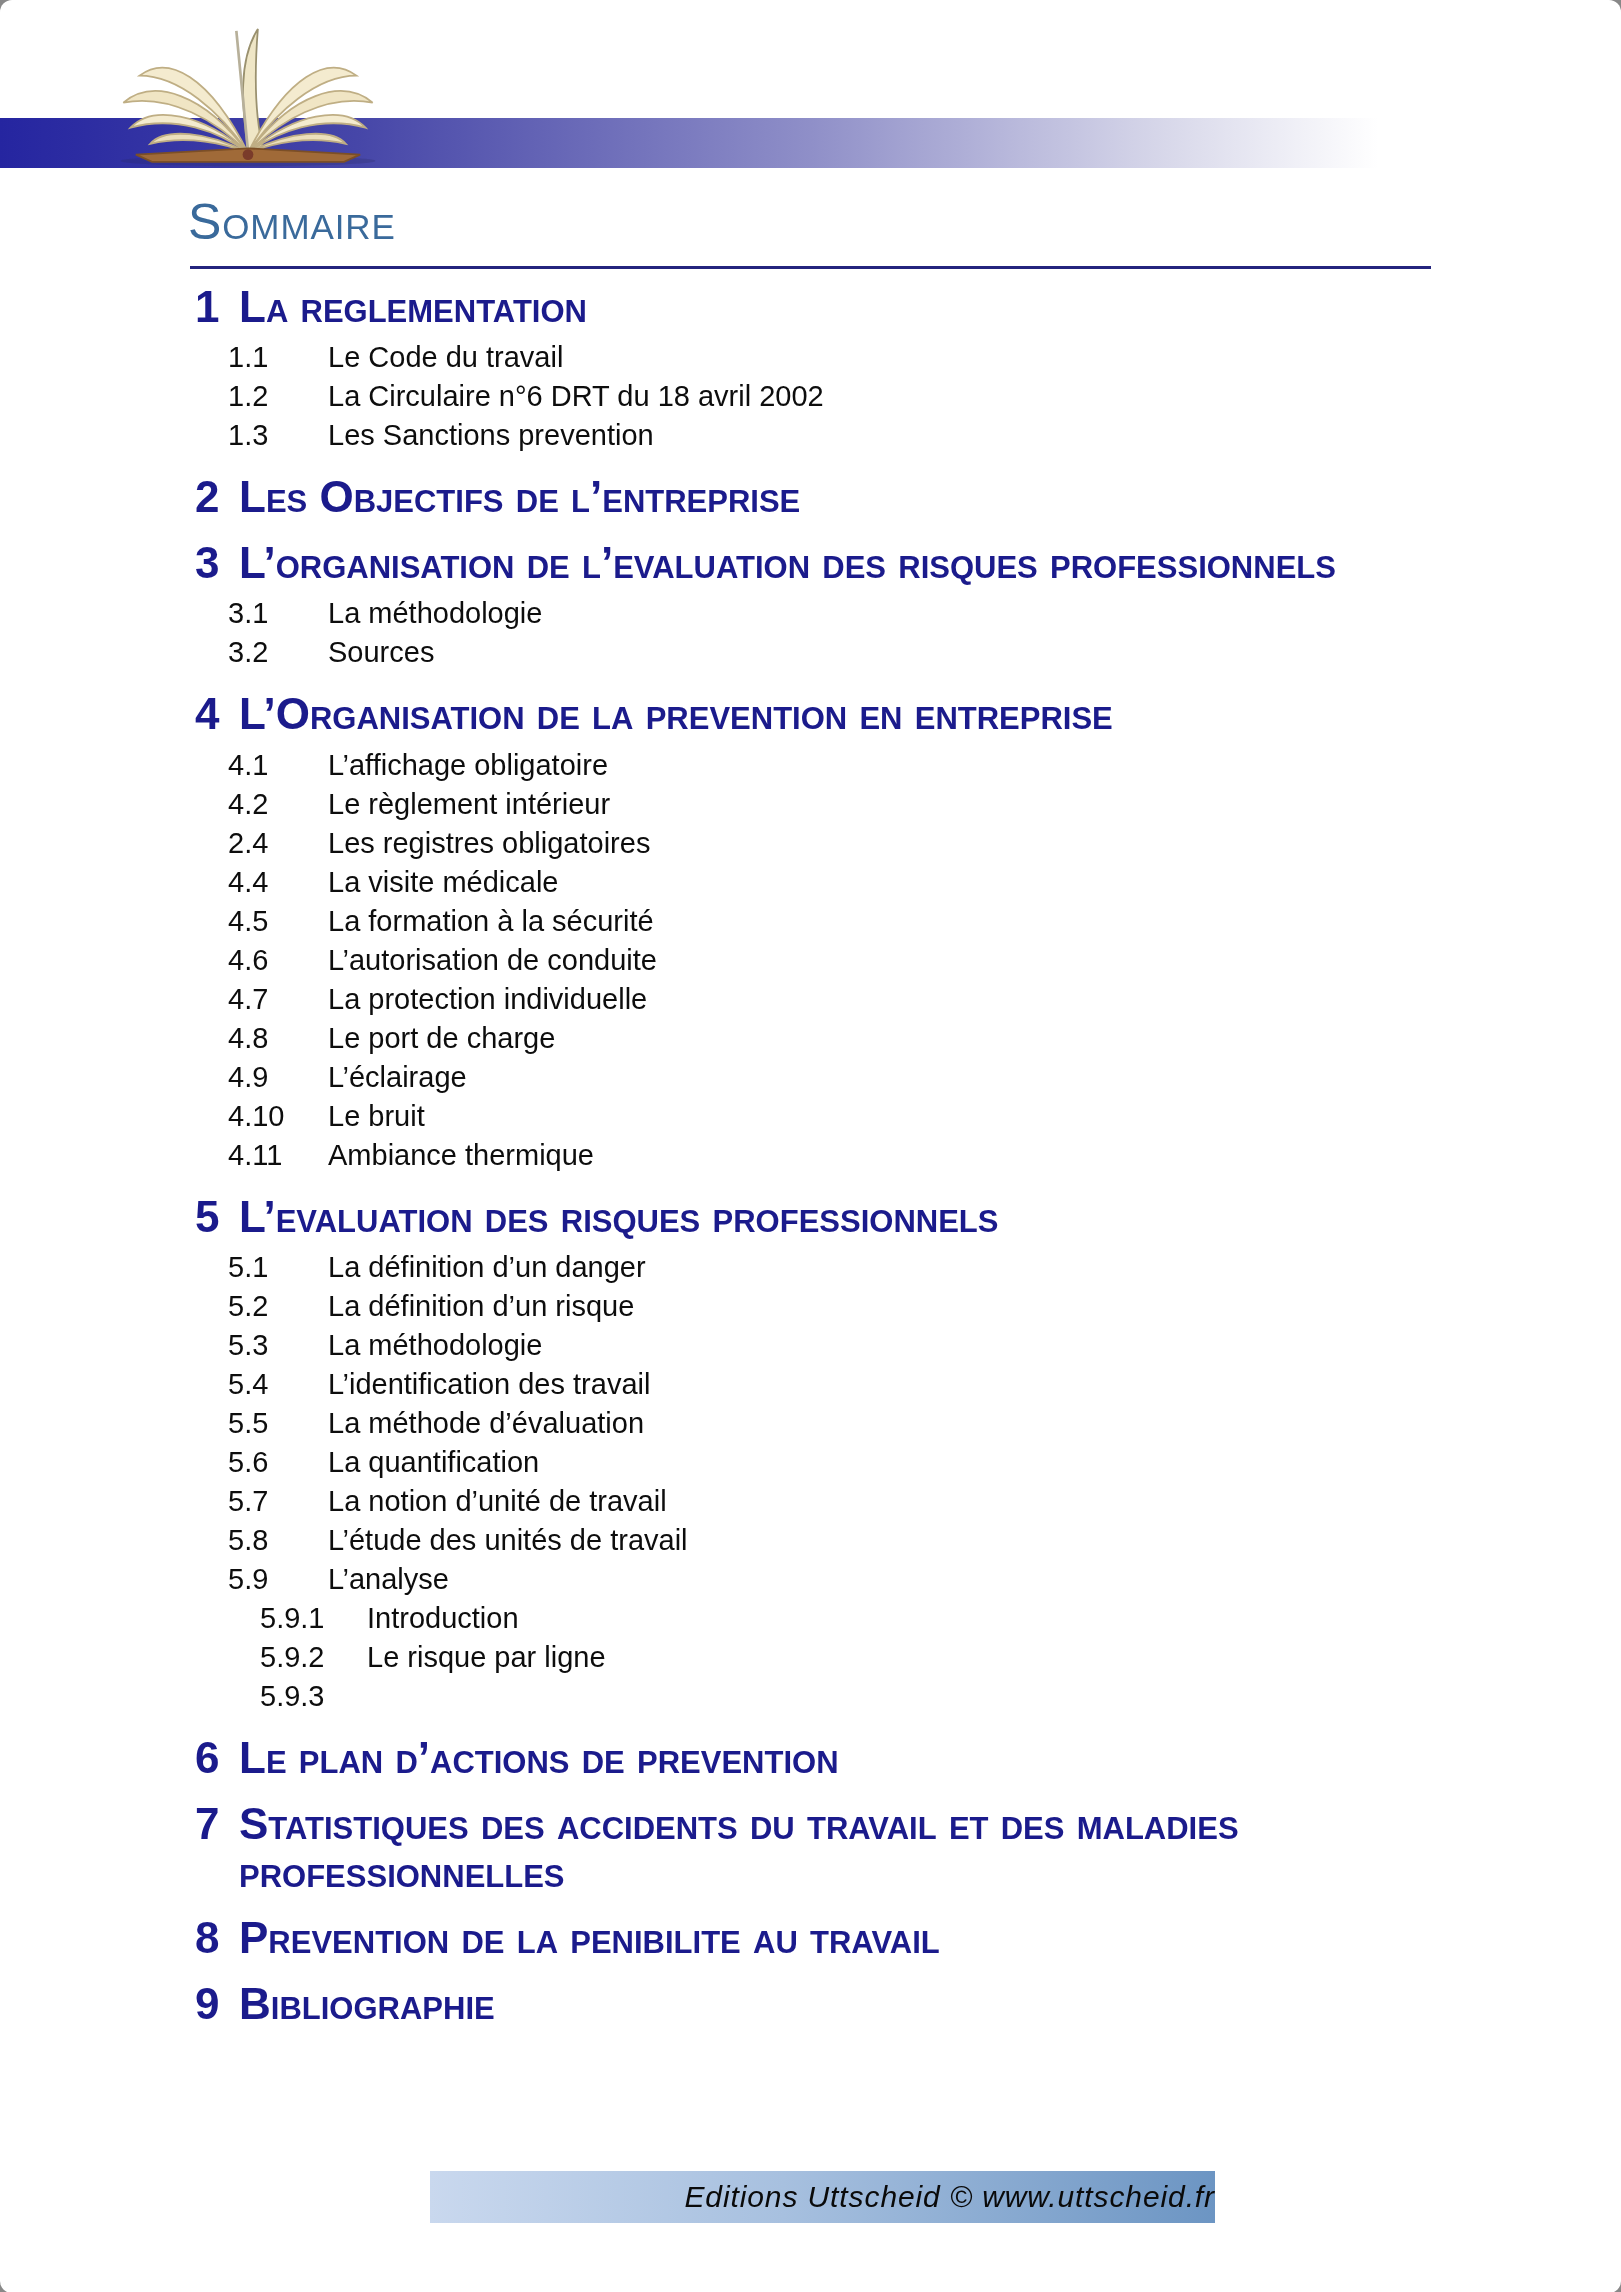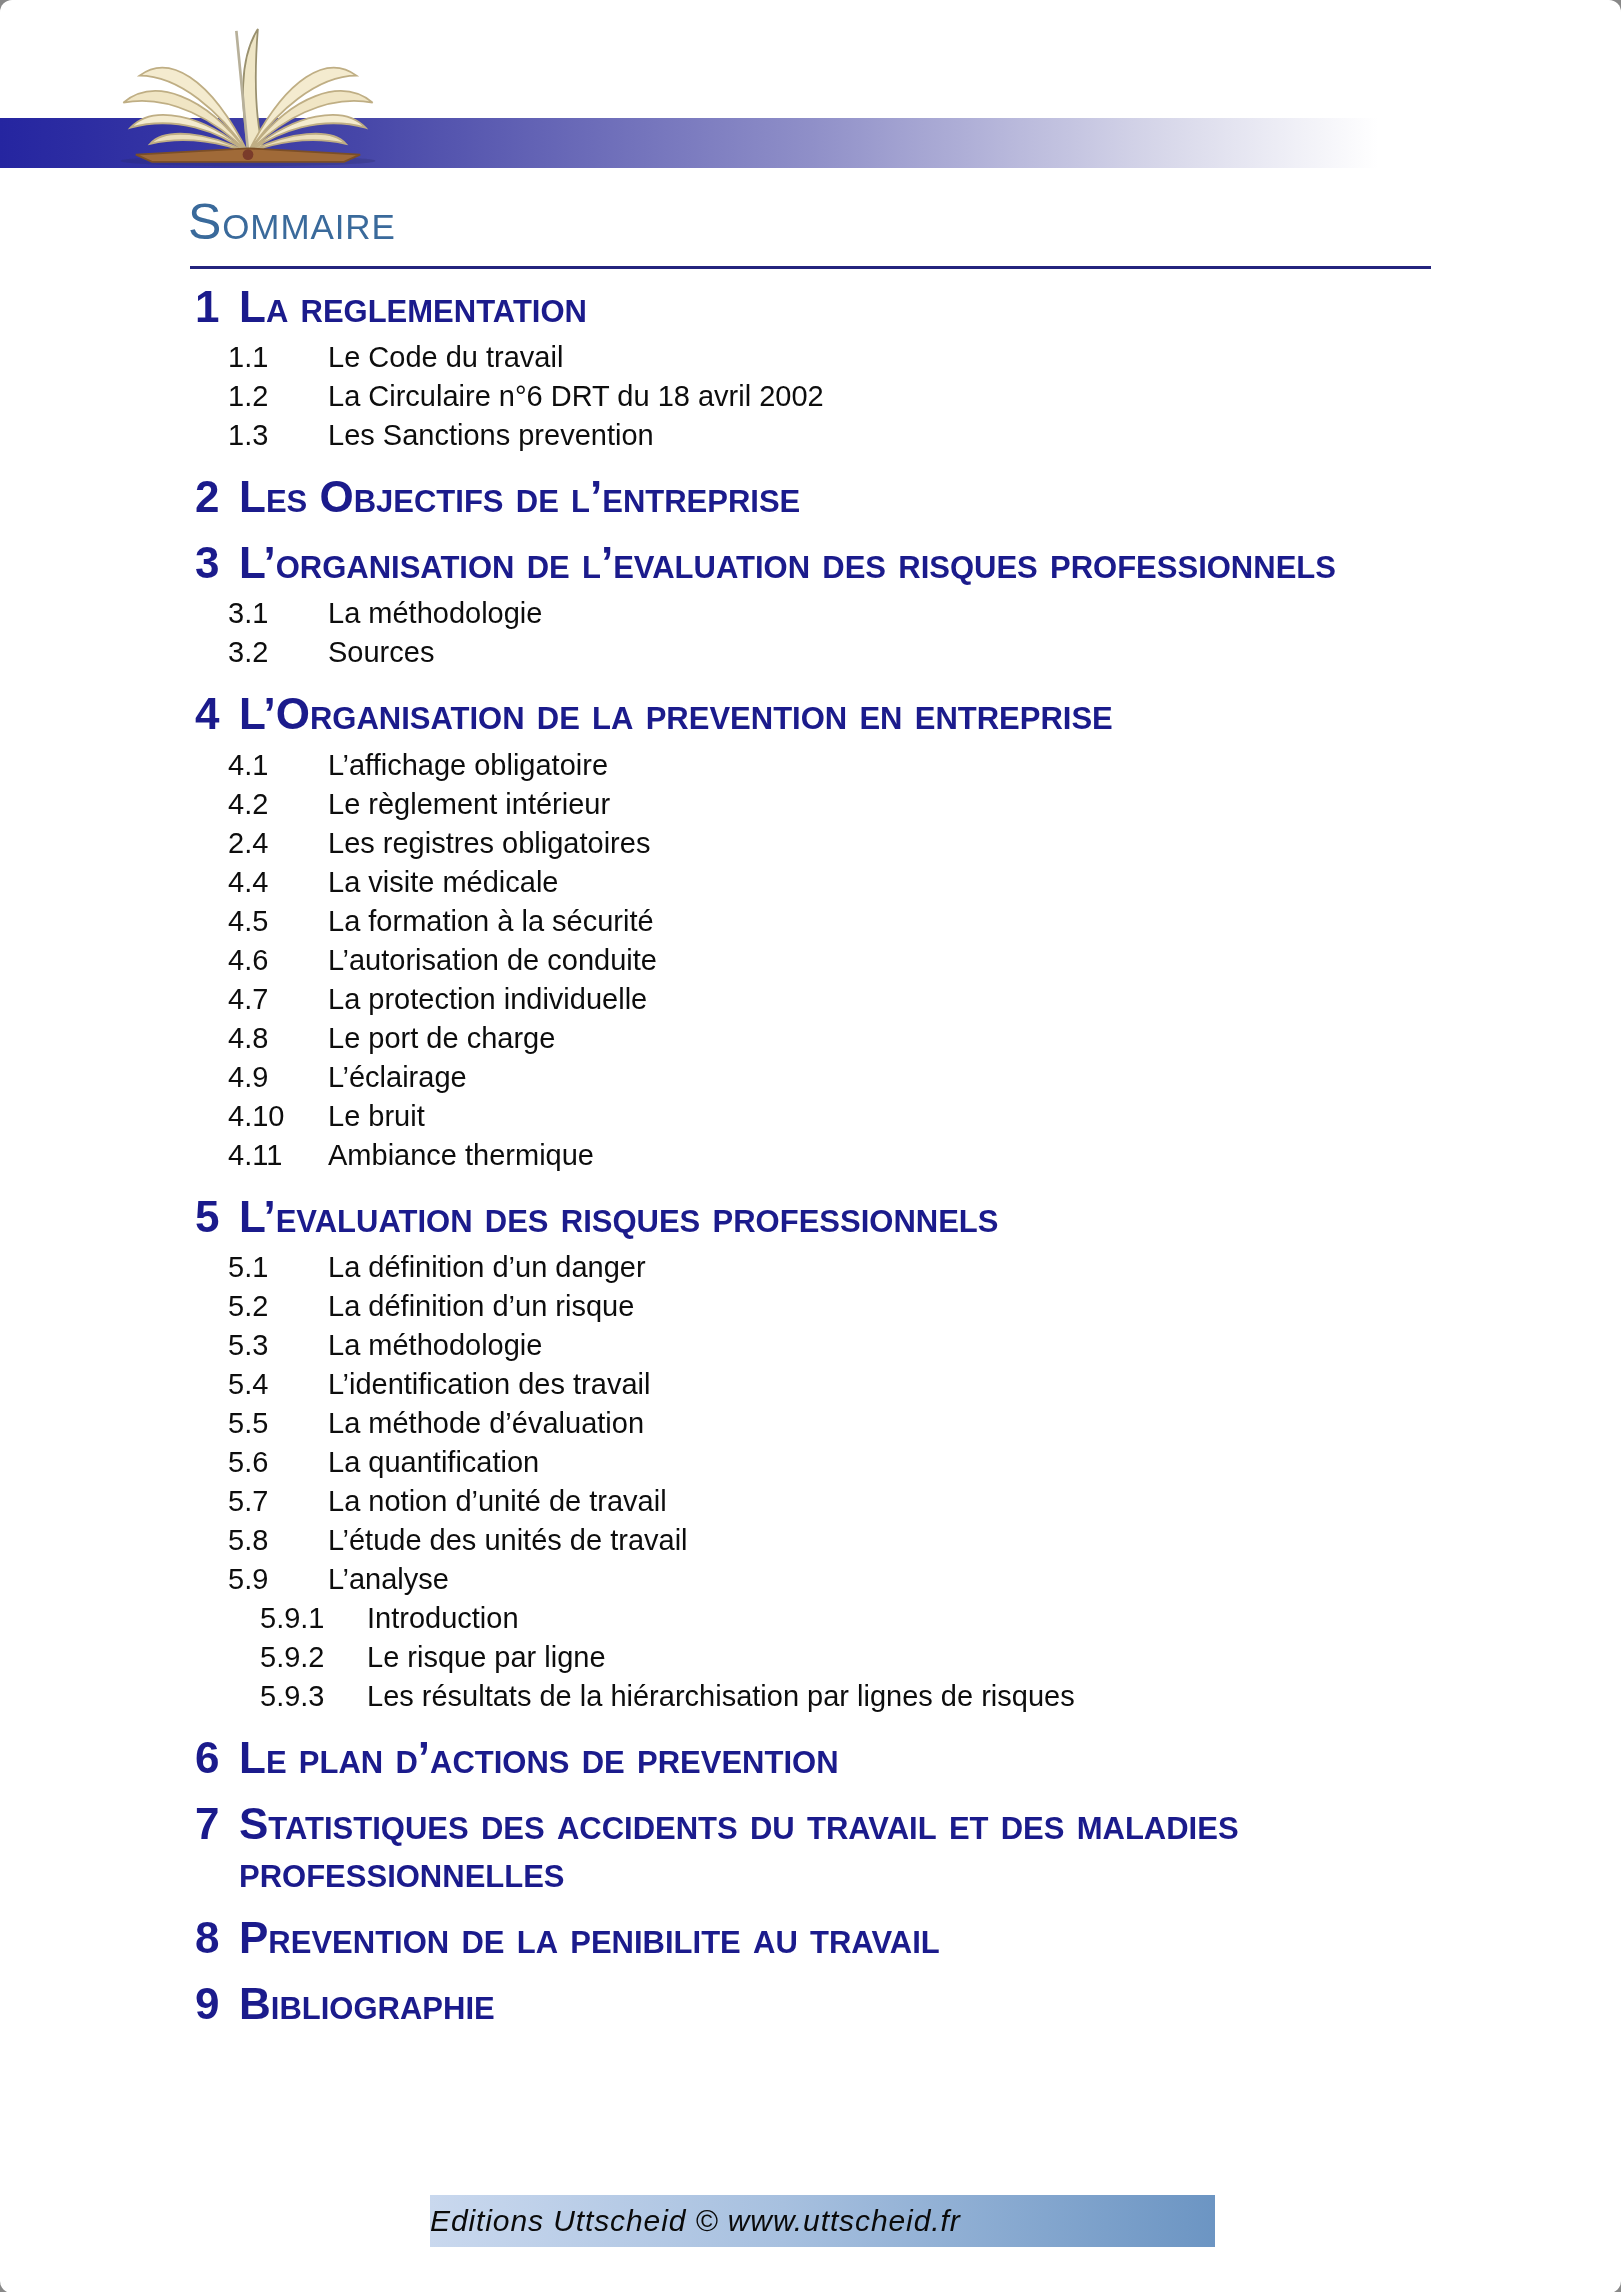--- a/index.html
+++ b/index.html
@@ -30,21 +30,21 @@
   .toc-h1 .num{width:44px;flex:none;font-variant:normal;}
   .toc-group{margin:0 0 3.6px 0;}
   .toc-sub,.toc-sub3{display:flex;font-size:29px;line-height:39px;color:#0d0d0d;align-items:center;}
   .toc-sub{padding-left:228px;}
   .toc-sub .num{width:100px;flex:none;}
   .toc-sub3{padding-left:260px;}
   .toc-sub3 .num{width:107px;flex:none;}
   .footer-bar{
     position:absolute;left:430px;top:2171px;width:785px;height:52px;
     background:linear-gradient(to right,var(--fl) 0%,#a7c0df 45%,var(--fr) 100%);
-    display:flex;align-items:center;justify-content:flex-start;margin-top:24px;
+    display:flex;align-items:center;justify-content:flex-end;
   }
   .footer-text{font-style:italic;font-size:30px;color:#0a0a0a;letter-spacing:0.9px;}
 </style>
 </head>
 <body>
 
 <div class="page" style="--navy: #1b1b8c; --title: #3a6a9b; --rule: #24247e; --hdr: #2525a0; --fl: #c9d8ee; --fr: #6c95c3;">
 
   <div class="header-bar"></div>
 
@@ -204,21 +204,20 @@
         <div class="toc-sub3">
           <span class="num">5.9.1</span>
           <span class="lbl">Introduction</span>
         </div>
         <div class="toc-sub3">
           <span class="num">5.9.2</span>
           <span class="lbl">Le risque par ligne</span>
         </div>
         <div class="toc-sub3">
           <span class="num">5.9.3</span>
-          <span class="lbl">Les résultats de la hiérarchisation par lignes de risques</span>
         </div>
       </div>
       <div class="toc-h1">
         <span class="num">6</span>
         <span class="lbl"><span>Le plan d’actions de prevention</span></span>
       </div>
       <div class="toc-h1">
         <span class="num">7</span>
         <span class="lbl"><span>Statistiques des accidents du travail et des maladies</span><br><span>professionnelles</span></span>
       </div>

